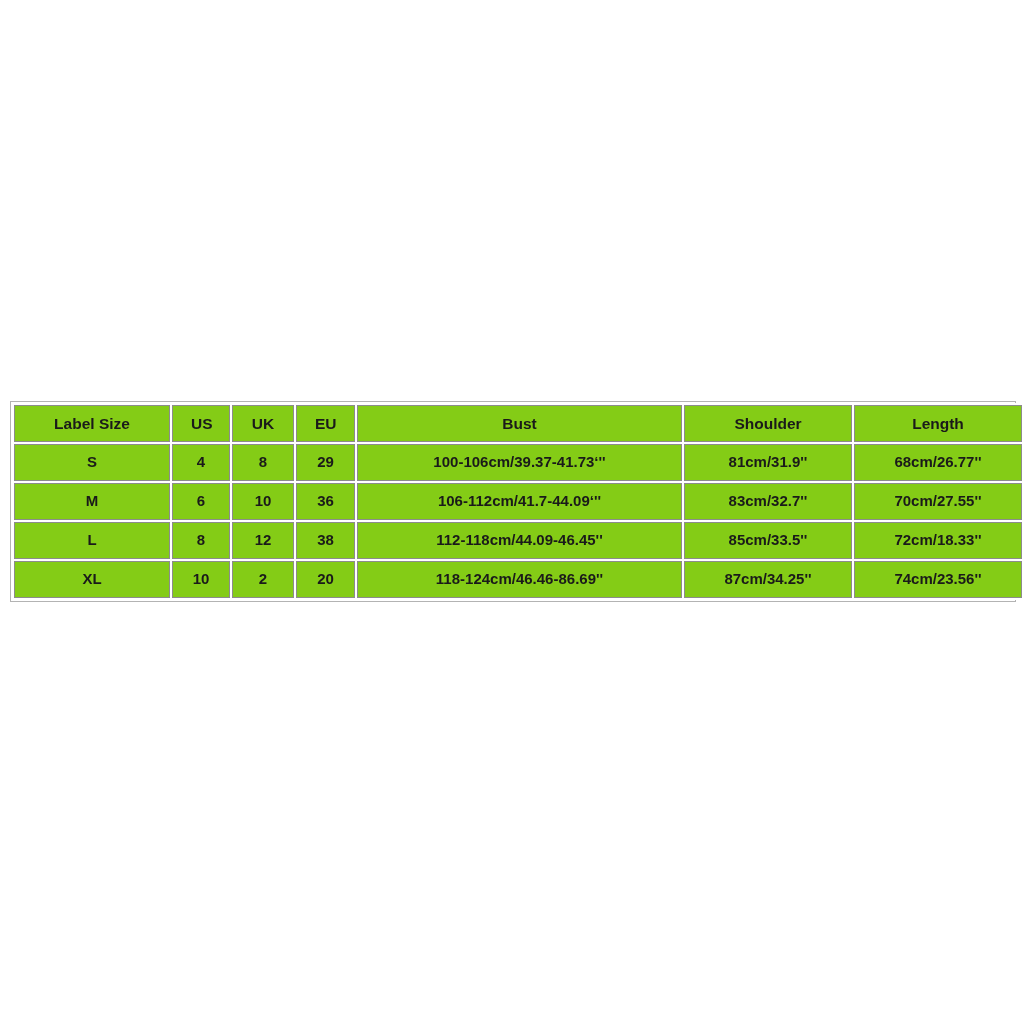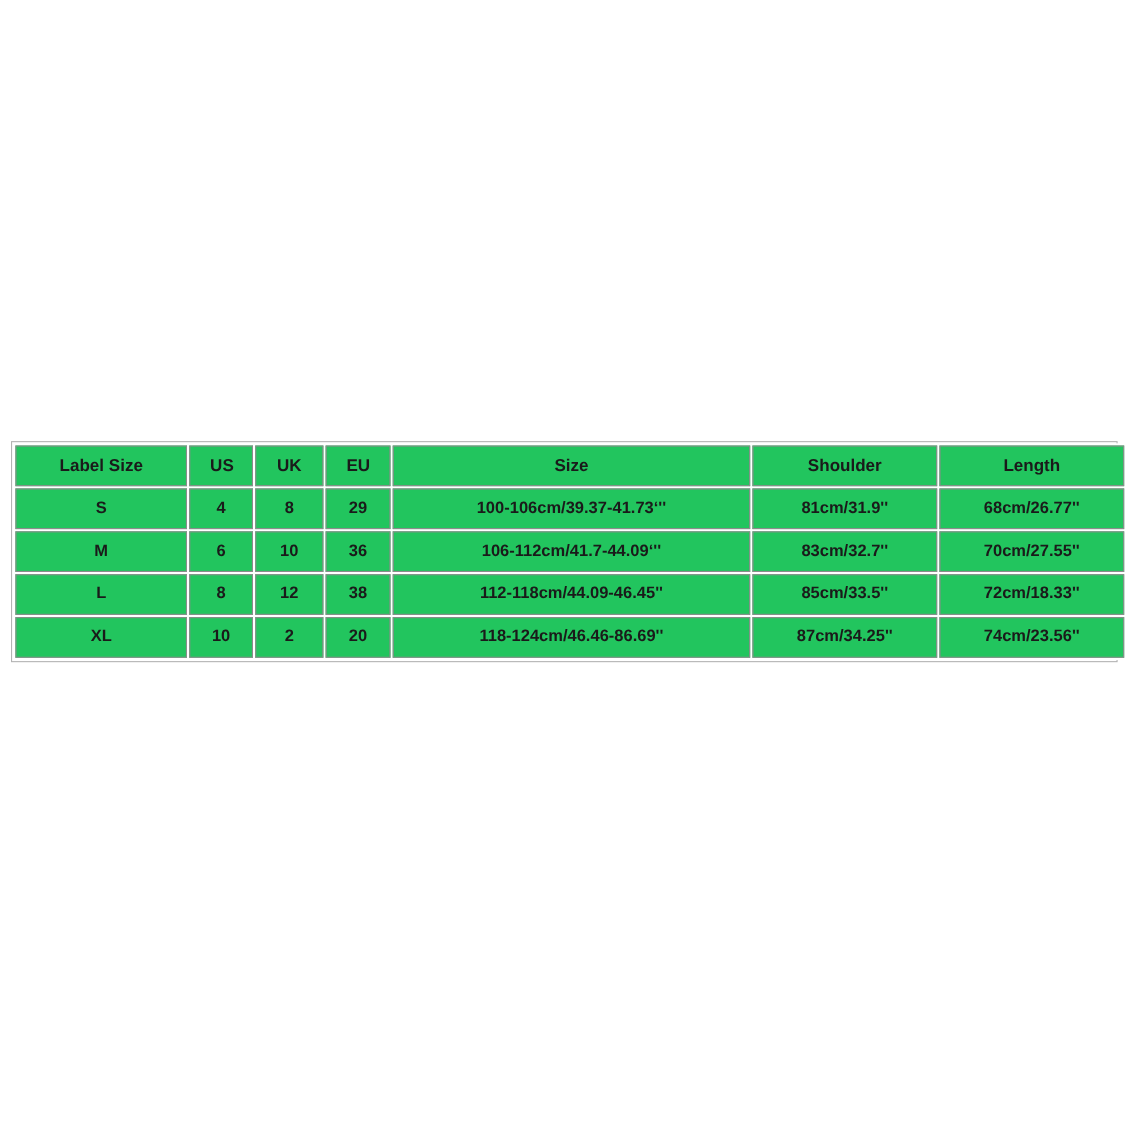--- a/index.html
+++ b/index.html
@@ -38,21 +38,21 @@
     width: 100%;
     border-collapse: separate;
     border-spacing: 2px;
     background: #ffffff;
     table-layout: fixed;
   }
 
   table.size-chart th,
   table.size-chart td {
     border: 1px solid #8c8c8c;
-    background: #22c55e;
+    background: #84cc16;
     color: #1a1a1a;
     font-weight: bold;
     text-align: center;
     vertical-align: middle;
     height: 37px;
     padding: 0 18px;
     font-size: 15px;
     line-height: 1.1;
     white-space: nowrap;
     overflow: hidden;
@@ -86,21 +86,21 @@
         <col class="col-bust">
         <col class="col-shoulder">
         <col class="col-length">
       </colgroup>
       <thead>
         <tr>
           <th>Label Size</th>
           <th>US</th>
           <th>UK</th>
           <th>EU</th>
-          <th>Size</th>
+          <th>Bust</th>
           <th>Shoulder</th>
           <th>Length</th>
         </tr>
       </thead>
       <tbody>
         <tr>
           <td>S</td>
           <td>4</td>
           <td>8</td>
           <td>29</td>

